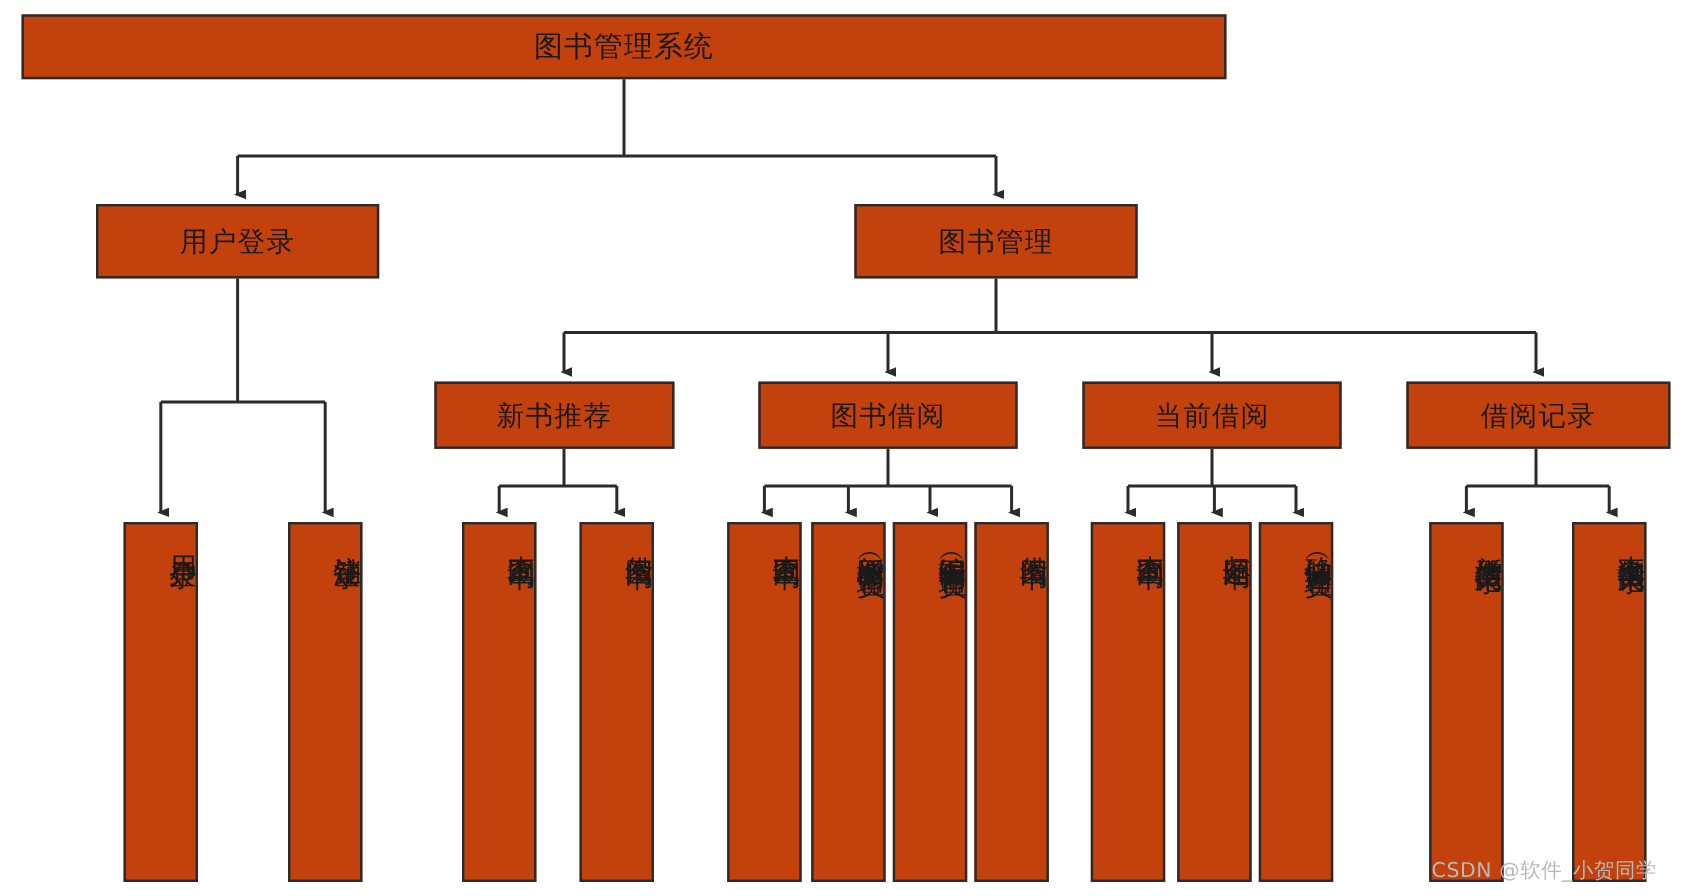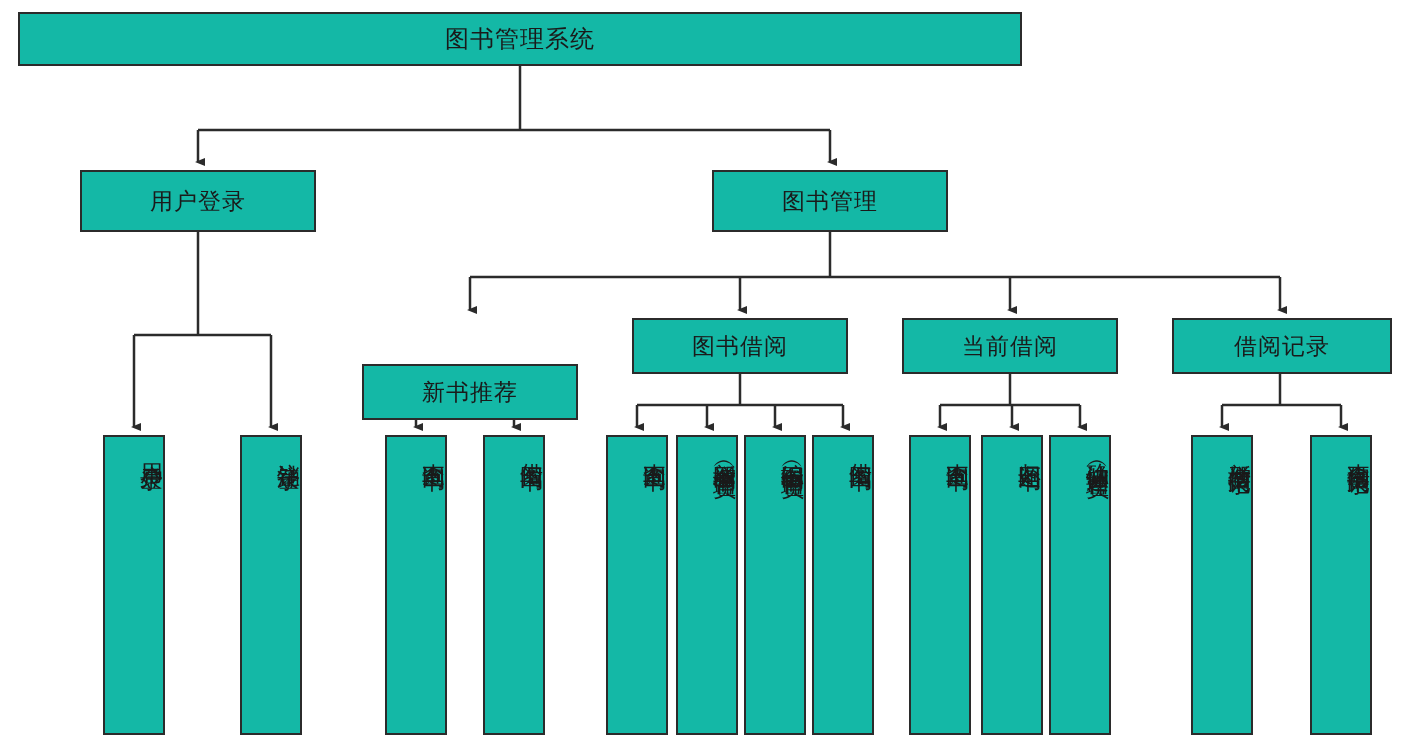--- a/index.html
+++ b/index.html
@@ -6,21 +6,21 @@
   html,body{margin:0;padding:0;background:#ffffff;}
   body{
     font-family:"DejaVu Sans","Liberation Sans",sans-serif;
     width:1405px;height:747px;overflow:hidden;position:relative;
   }
   #diagram{position:absolute;left:0;top:0;width:1405px;height:747px;}
   .node{
     position:absolute;
     box-sizing:border-box;
     border:2.5px solid #2b2b2b;
-    background:#14b8a6;
+    background:#c2410c;
     display:flex;
     align-items:center;
     justify-content:center;
     color:#1a1a1a;
   }
   .node.horiz{
     font-size:23px;
     letter-spacing:1px;
   }
   .node.root{font-size:24px;}
@@ -108,21 +108,21 @@
     <span>图书管理系统</span>
   </div>
 
   <div class="node horiz" style="left:80px;top:170px;width:236px;height:62px;">
     <span>用户登录</span>
   </div>
   <div class="node horiz" style="left:712px;top:170px;width:236px;height:62px;text-align:right;">
     <span>图书管理</span>
   </div>
 
-  <div class="node horiz" style="left:362px;top:318px;width:216px;height:56px;margin-top:46px;">
+  <div class="node horiz" style="left:362px;top:318px;width:200px;height:56px;">
     <span>新书推荐</span>
   </div>
   <div class="node horiz" style="left:902px;top:318px;width:216px;height:56px;">
     <span>当前借阅</span>
   </div>
   <div class="node horiz" style="left:632px;top:318px;width:216px;height:56px;">
     <span>图书借阅</span>
   </div>
   <div class="node horiz" style="left:1172px;top:318px;width:220px;height:56px;">
     <span>借阅记录</span>
@@ -161,13 +161,14 @@
   <div class="node vert" style="left:1049px;top:435px;width:62px;height:300px;">
     <span class="vtext">确认归还（管理员）</span>
   </div>
   <div class="node vert" style="left:1191px;top:435px;width:62px;height:300px;">
     <span class="vtext">新增借阅记录</span>
   </div>
   <div class="node vert" style="left:1310px;top:435px;width:62px;height:300px;">
     <span class="vtext">查询借阅记录</span>
   </div>
 
+  <div class="watermark">CSDN @软件_小贺同学</div>
 </div>
 
 </body></html>

